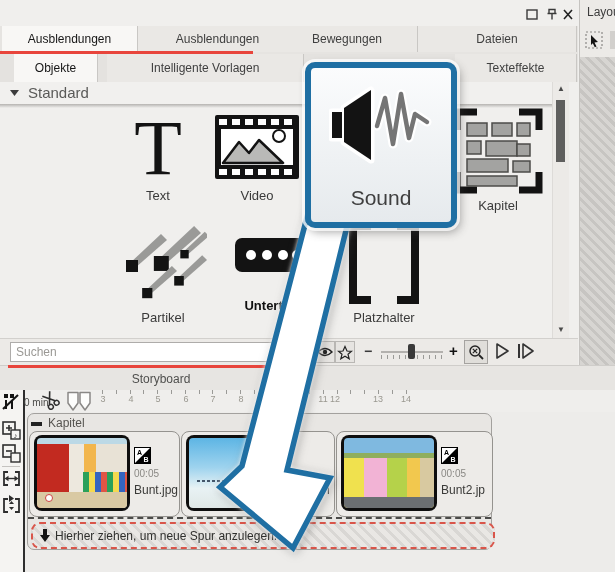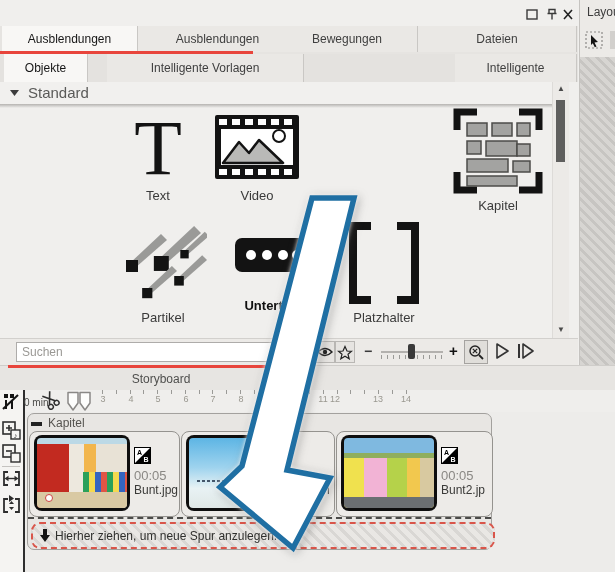--- a/index.html
+++ b/index.html
@@ -21,21 +21,21 @@
        background:linear-gradient(180deg,#b5b3b0,rgba(181,179,176,0))}
   .titem{position:absolute;text-align:center}
   .tlabel{font-size:13px;color:#3a3a3a;line-height:15px}
   .tlabel.bold{font-weight:bold;color:#101010}
   
   .sbar{position:absolute;left:552px;top:82px;width:16px;height:256px;background:#eceae7;border-left:1px solid #dddbd8}
   .sthumb{position:absolute;left:3px;top:18px;width:9px;height:62px;background:#5f5f5e}
   .sarrow{position:absolute;left:2px;width:12px;font-size:8px;color:#4a4a4a;text-align:center}
   
   .searchrow{position:absolute;left:0;top:338px;width:578px;height:27px;background:#eceae7;border-top:1px solid #d2d0cd}
-  .sinput{position:absolute;left:16px;top:3px;width:288px;height:18px;border:1px solid #aeacaa;background:#fff;
+  .sinput{position:absolute;left:10px;top:3px;width:288px;height:18px;border:1px solid #aeacaa;background:#fff;
           font-size:12px;color:#333;padding:0 5px;font-family:"Liberation Sans",sans-serif}
   .sinput::placeholder{color:#9a9894}
   .sbtn{position:absolute;top:2px;width:20px;height:22px;box-sizing:border-box;border:1px solid #b9b7b4;
         background:#e6e4e1;display:flex;align-items:center;justify-content:center}
   
   .layoutp{position:absolute;left:579px;top:0;width:36px;height:365px;background:#eceae7;border-left:1px solid #c5c3c0;box-sizing:border-box}
   .hatch{position:absolute;left:0;top:57px;width:36px;height:308px;
          background:repeating-linear-gradient(45deg,#d7d5d2 0 4px,#c7c5c2 4px 7px)}
   
   .ttabrow{position:absolute;left:0;top:365px;width:615px;height:25px;background:#e7e5e2;border-top:1px solid #cfcdca;box-sizing:border-box}
@@ -50,21 +50,21 @@
          background:repeating-linear-gradient(90deg,#9a9a97 0 1px,rgba(0,0,0,0) 1px 13.8px)}
   .zerolabel{position:absolute;left:24px;top:397px;font-size:10px;color:#4a4a48}
   .kcontainer{position:absolute;left:27px;top:413px;width:465px;height:137px;background:#e8e6e3;
               border:1px solid #a3a19e;border-radius:7px;box-sizing:border-box}
   .khdr{position:absolute;left:48px;top:416px;font-size:12px;color:#55534f}
   .kminus{position:absolute;left:31px;top:422px;width:11px;height:4px;background:#222}
   .dashline{position:absolute;left:28px;top:517px;width:463px;height:0;border-top:2px dashed #4a4a48}
   .card{position:absolute;top:431px;height:84px;background:#edebe8;border:1px solid #95938f;border-radius:8px;overflow:hidden}
   .thumbf{position:absolute;left:4px;top:3px;width:96px;height:76px;background:#0e0e0e;border-radius:8px}
   .thumbi{position:absolute;left:3px;top:3px;width:90px;height:70px;border-radius:4px;overflow:hidden}
-  .dur{position:absolute;font-size:13px;color:#8a8884}
+  .dur{position:absolute;font-size:10px;color:#8a8884}
   .fn{position:absolute;font-size:12px;color:#3a3a38;white-space:nowrap}
   .dropzone{position:absolute;left:31px;top:522px;width:453px;height:23px;border:2px dashed #d9554a;border-radius:9px;
             background:repeating-linear-gradient(45deg,#e9e7e4 0 5px,#d9d7d4 5px 8px);
             display:flex;align-items:center;padding-left:7px;box-sizing:content-box}
   .dztext{font-size:12px;color:#2f2f2d;margin-left:5px}
   
   .dragcard{position:absolute;left:305px;top:62px;width:152px;height:166px;box-sizing:border-box;
             border:6px solid #1f6fa3;border-radius:10px;z-index:60;
             background:linear-gradient(180deg,#fbfcfd 0%,#eef1f3 60%,#e6eaed 100%);
             box-shadow:0 0 0 3px rgba(255,255,255,.75),3px 4px 10px rgba(60,60,60,.45)}
@@ -116,28 +116,28 @@
     </div>
   <div class="tab" style="left:418px;top:26px;width:159px;height:26px">
     <span>Dateien</span>
     </div>
   <div class="tab" style="left:277px;top:26px;width:141px;height:26px">
     <span>Bewegungen</span>
     </div>
   <div class="redline" style="left:0;top:51px;width:253px;height:3px"></div>
 
   <div class="tabrow1" style="top:54px;height:28px;background:#e4e2df"></div>
-  <div class="tab active" style="left:4px;top:54px;width:84px;height:28px">
+  <div class="tab active" style="left:14px;top:54px;width:84px;height:28px">
     <span>Objekte</span>
     </div>
   <div class="tab" style="left:107px;top:54px;width:197px;height:28px">
     <span>Intelligente Vorlagen</span>
     </div>
   <div class="tab" style="left:455px;top:54px;width:122px;height:28px">
-    <span>Intelligente</span>
+    <span>Texteffekte</span>
     </div>
 
   <div class="sechdr">
     <svg class="abs" style="left:10px;top:7px" width="10" height="8">
       <polygon points="0,1 9,1 4.5,7" fill="#3c3c3c"></polygon>
       </svg>
   </div>
   <span class="seclabel">Standard</span>
   <div class="secshadow"></div>
 
@@ -427,14 +427,29 @@
     <svg width="10" height="13">
       <polygon points="5,13 0,6 3,6 3,0 7,0 7,6 10,6" fill="#141414"></polygon>
       </svg>
     <span class="dztext">Hierher ziehen, um neue Spur anzulegen.</span>
   </div>
 
   <svg class="arrowsvg" width="615" height="572">
     <polygon points="312,198 354,198 287,470 330,478 293,548 220,487 242,466" fill="#ffffff" stroke="#1f6fa3" stroke-width="5.5" stroke-linejoin="miter" style="filter:drop-shadow(0 0 2px rgba(255,255,255,.9)) drop-shadow(2px 2px 4px rgba(80,80,80,.35))"></polygon>
   </svg>
 
+  <div class="dragcard">
+    <svg class="abs" style="left:18px;top:14px" width="104" height="88" viewBox="0 0 104 88">
+      <g stroke="#fff" stroke-width="7" fill="#131313" stroke-linejoin="round">
+        <rect x="3" y="30" width="10" height="26"></rect>
+        <polygon points="15,26 42,8 42,78 15,60"></polygon>
+      </g>
+      <g fill="#131313">
+        <rect x="3" y="30" width="10" height="26"></rect>
+        <polygon points="15,26 42,8 42,78 15,60"></polygon>
+      </g>
+      <polyline points="48,44 56,16 64,62 72,12 80,56 86,32 98,40" fill="none" stroke="#fff" stroke-width="9" stroke-linejoin="round" stroke-linecap="round"></polyline>
+      <polyline points="48,44 56,16 64,62 72,12 80,56 86,32 98,40" fill="none" stroke="#757575" stroke-width="4.5" stroke-linejoin="round" stroke-linecap="round"></polyline>
+    </svg>
+    <div class="draglabel">Sound</div>
+  </div>
 
 </div>
 
 </body></html>

